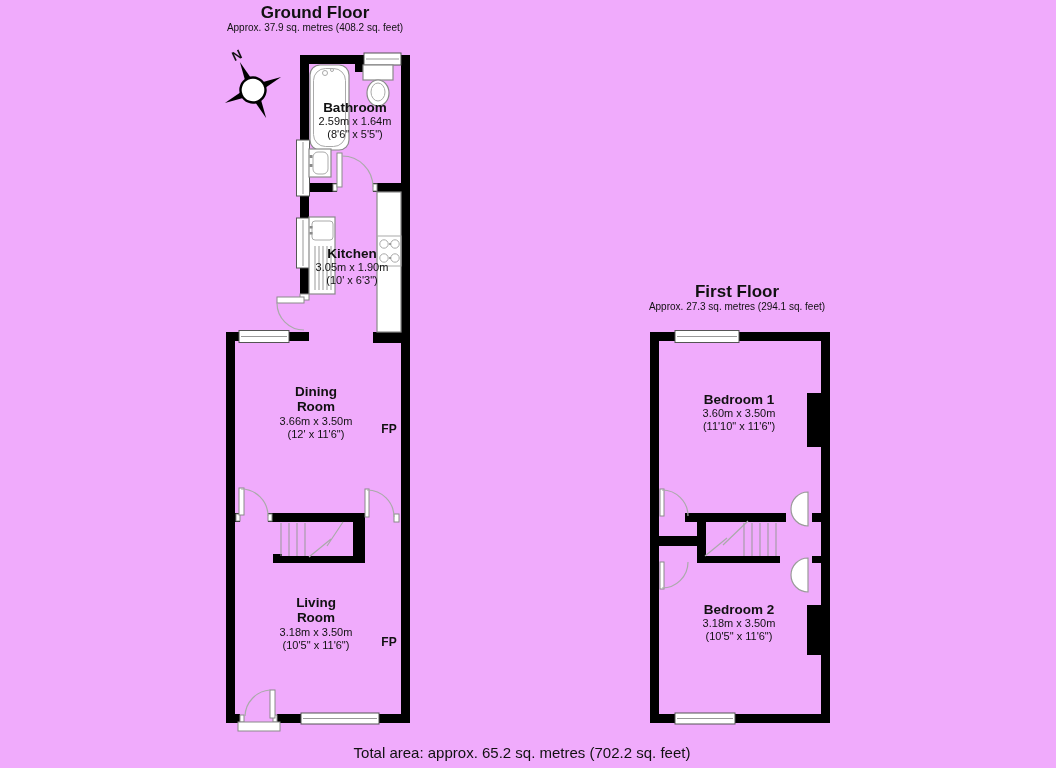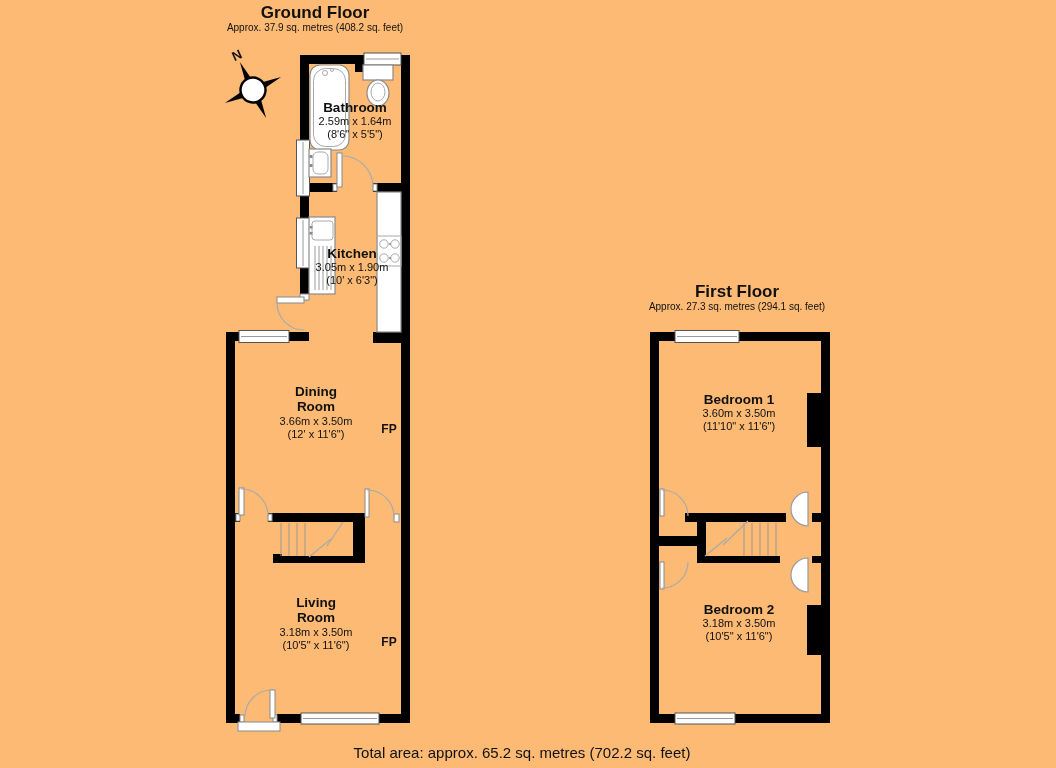--- a/index.html
+++ b/index.html
@@ -1,16 +1,16 @@
 <!DOCTYPE html>
 <html><head>
 <meta charset="utf-8">
 <style>
   html,body{margin:0;padding:0;background:#fff;}
-  #canvas{position:relative;width:1056px;height:768px;background:#fdba74;overflow:hidden;
+  #canvas{position:relative;width:1056px;height:768px;background:#f0abfc;overflow:hidden;
           font-family:"Liberation Sans", sans-serif;}
   svg text{fill:#111;}
   .title{font-size:17px;font-weight:bold;}
   .subtitle{font-size:10px;}
   .room-name{font-size:13.5px;font-weight:bold;}
   .room-dims{font-size:11px;}
   .fp{font-size:12px;font-weight:bold;}
   .total{font-size:15px;}
   .north{font-size:13px;font-weight:bold;}
   .wall{fill:#000;stroke:none;}

